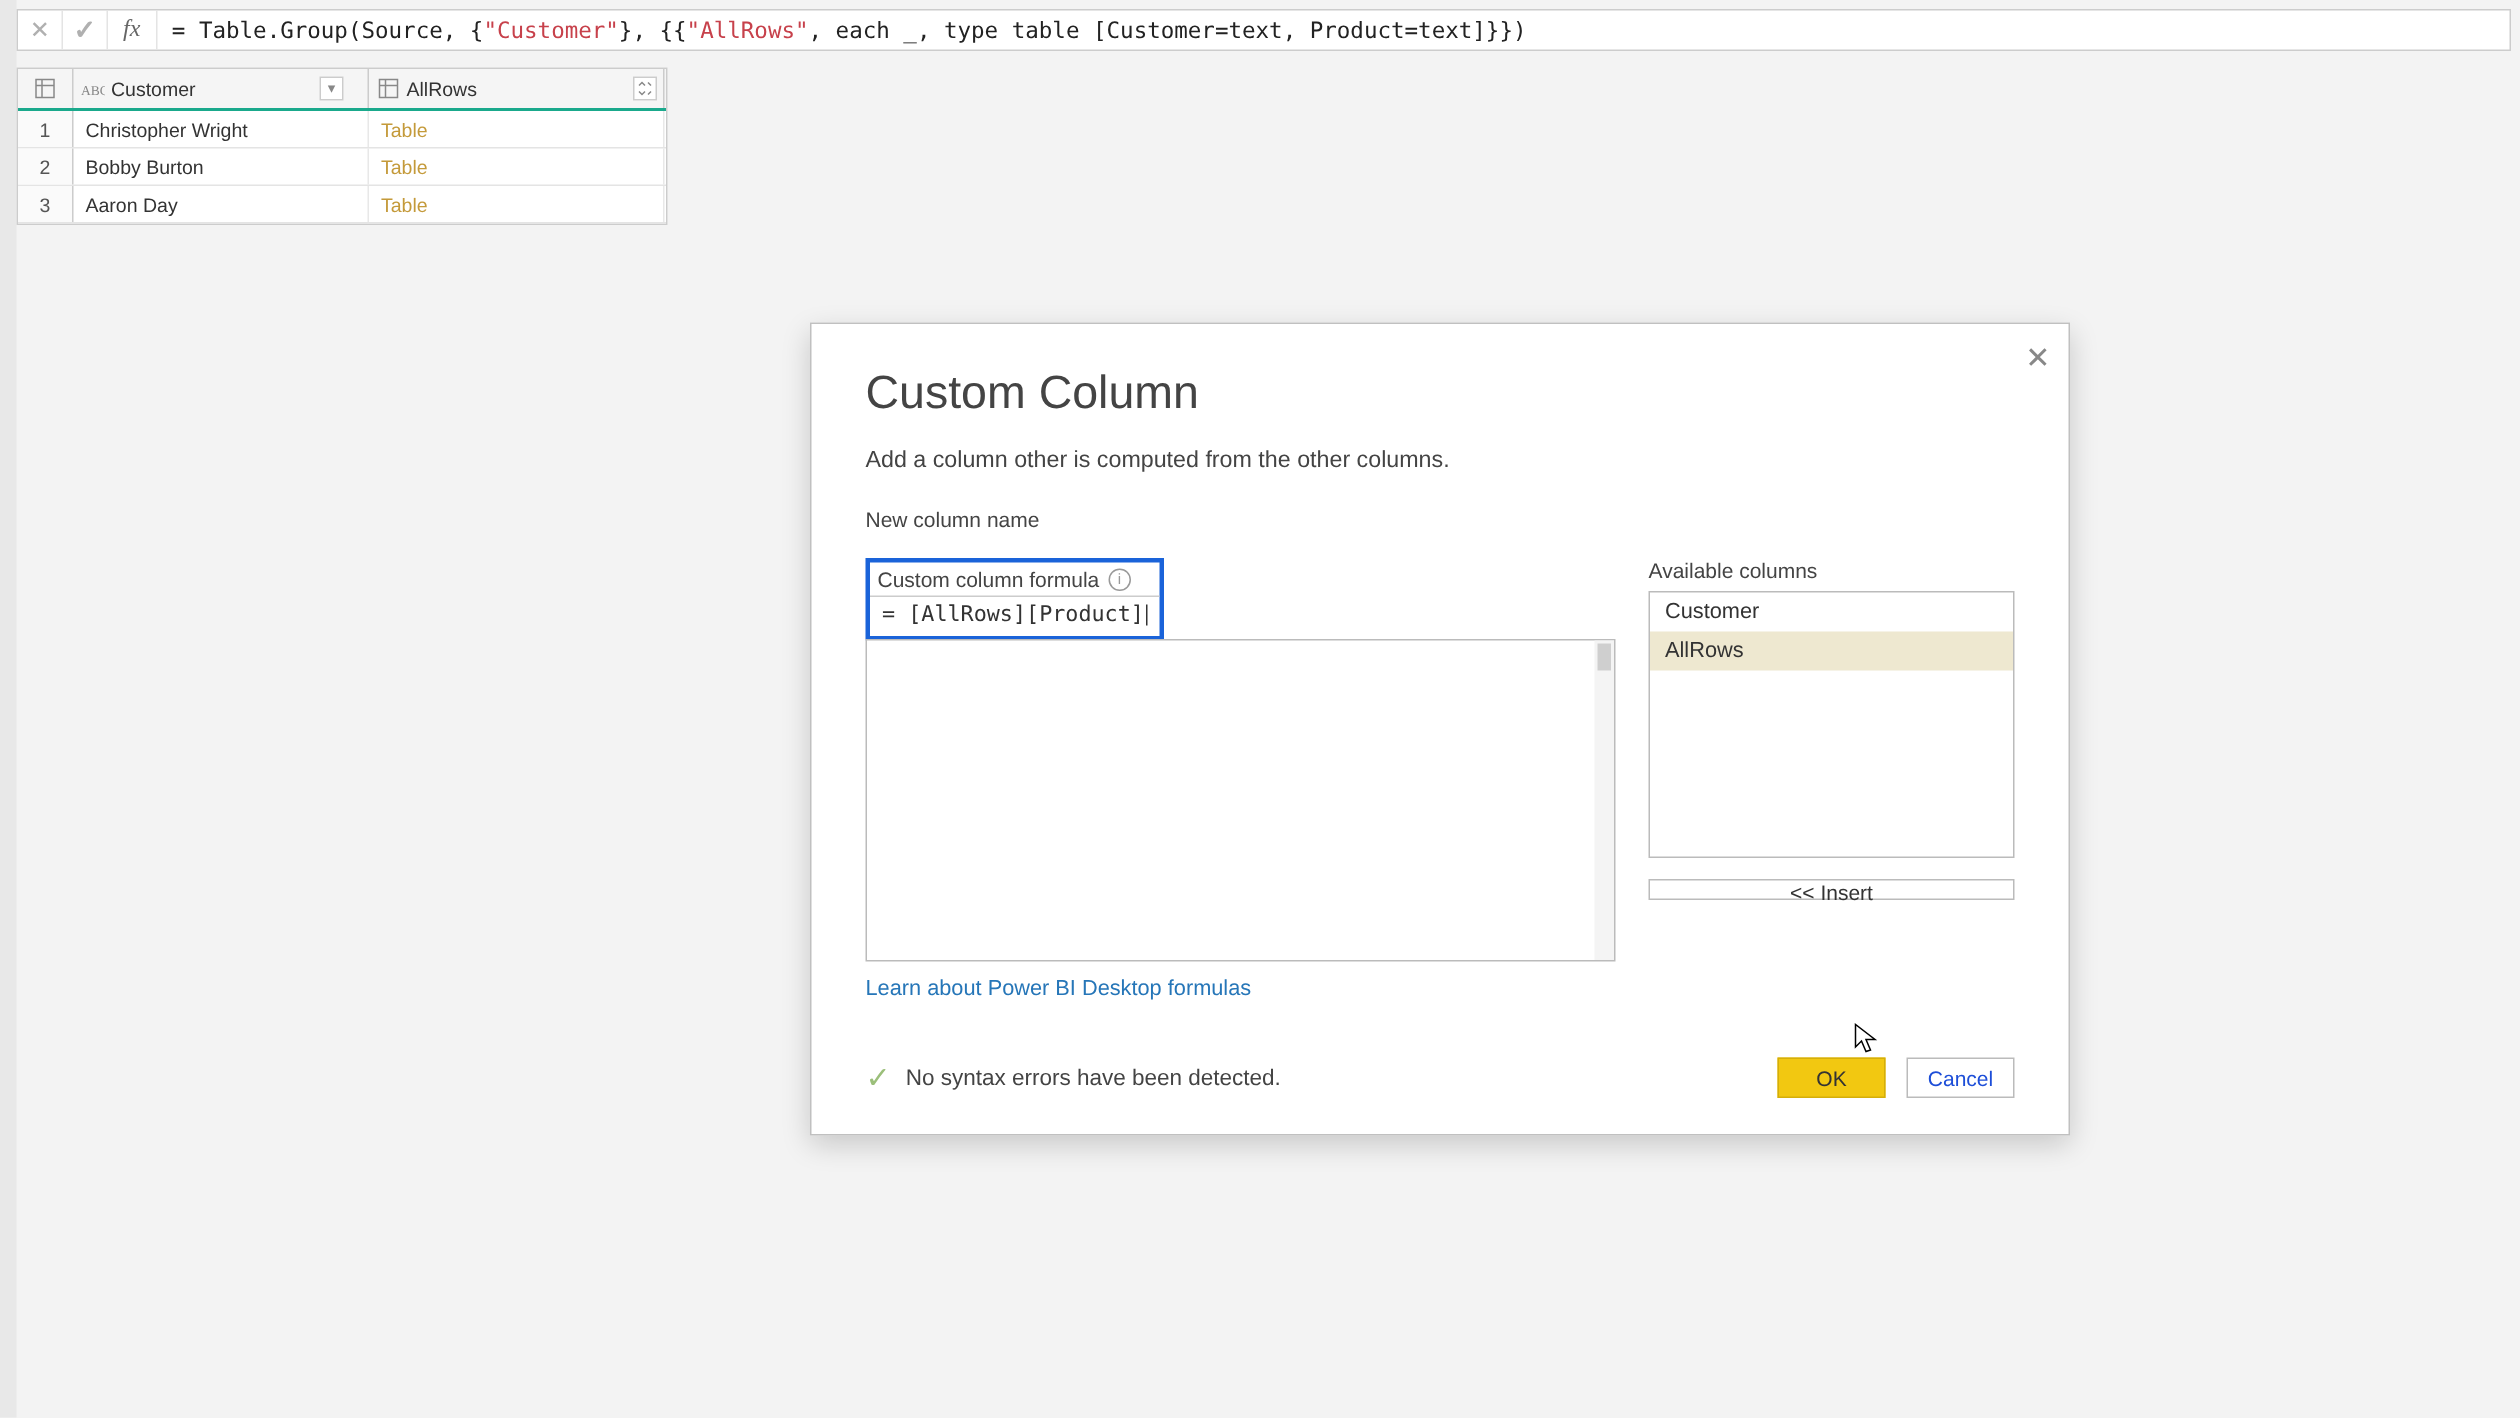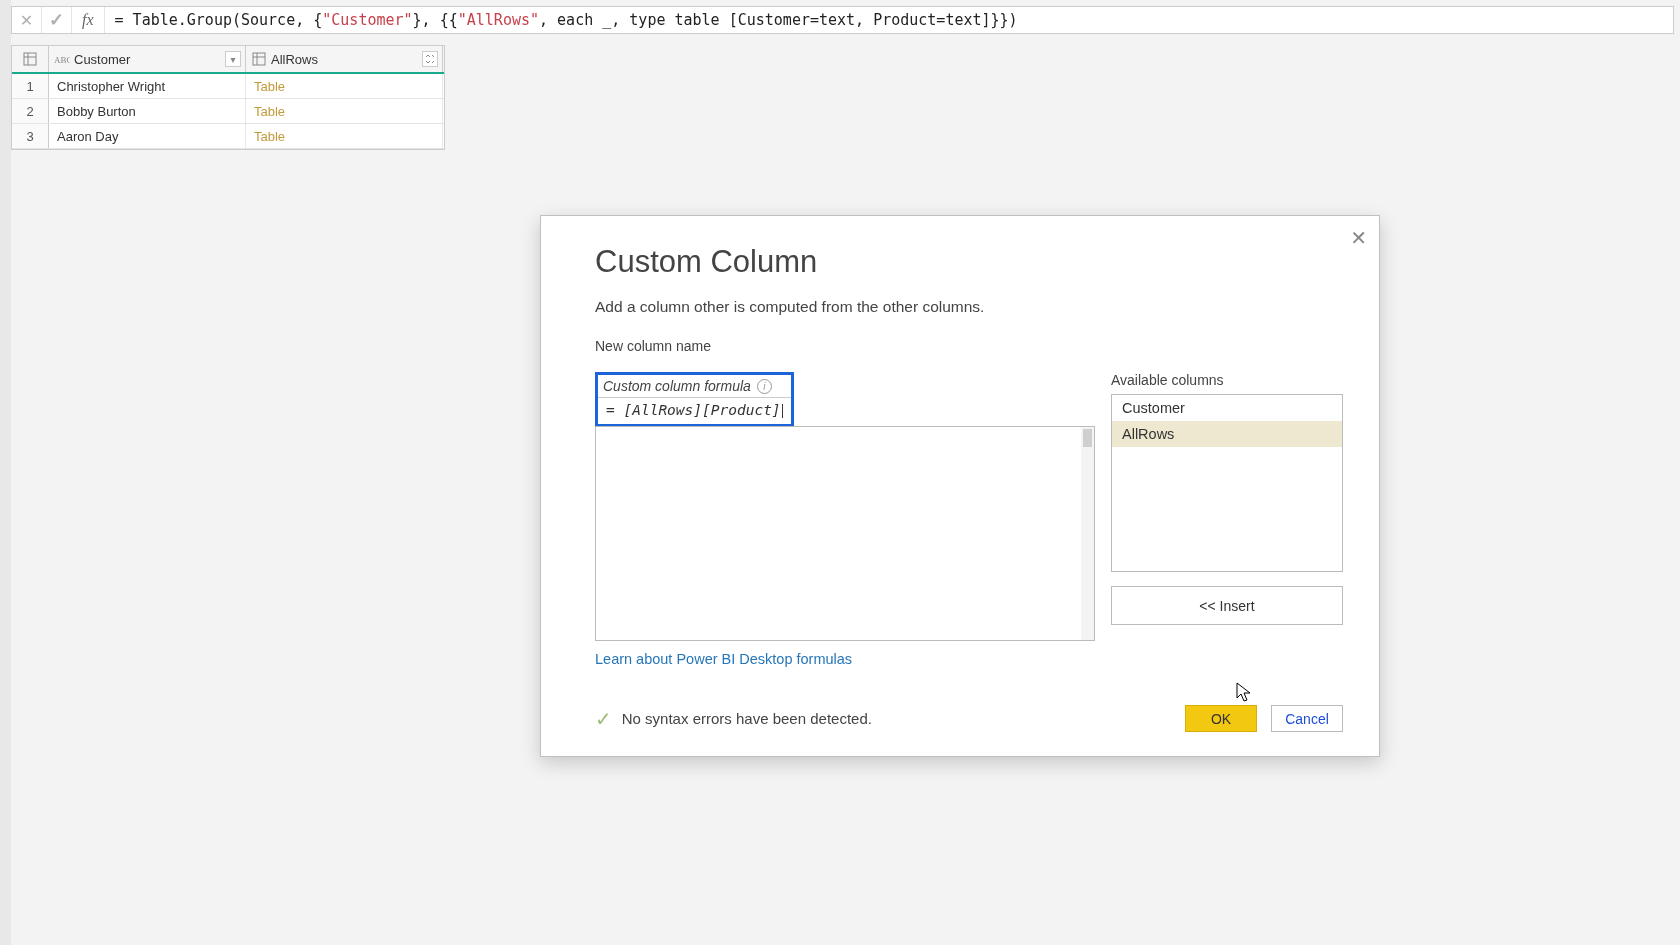--- a/index.html
+++ b/index.html
@@ -14,61 +14,61 @@
 .formula-bar .fx { font-style: italic; font-family: Georgia, serif; font-size: 16px; color: #666; padding: 0 10px; border-right: 1px solid #e4e4e4; height: 100%; display: flex; align-items: center; }
 .formula-bar .formula { flex: 1; padding: 0 10px; font-family: Consolas, monospace; font-size: 15px; color: #222; }
 .formula-bar .formula .eq { color: #222; }
 .formula-bar .formula .text { color: #222; }
 .formula-bar .formula .str { color: #c7414b; }
 
 .table-preview { position: absolute; left: 11px; top: 45px; width: 434px; border: 1px solid #ccc; background: #fff; }
 .table-preview .hdr { display: flex; height: 28px; border-bottom: 2px solid #1aa98c; background: #f5f5f5; }
 .table-preview .hdr .corner { width: 37px; border-right: 1px solid #ccc; display: flex; align-items: center; justify-content: center; }
 .table-preview .hdr .col { display: flex; align-items: center; border-right: 1px solid #ccc; padding-left: 5px; }
-.table-preview .hdr .col.customer { width: 197px; justify-content: space-between; padding-right: 4px; }
+.table-preview .hdr .col.customer { width: 197px; justify-content: space-between; padding-right: 16px; }
 .table-preview .hdr .col.allrows { width: 197px; justify-content: space-between; padding-right: 4px; }
 .table-preview .hdr .typeicon { width: 16px; height: 16px; display: inline-flex; align-items: center; justify-content: center; color: #888; }
 .table-preview .hdr .colname { font-size: 13px; color: #333; margin-left: 4px; flex: 1; }
 .table-preview .hdr .drop { width: 16px; height: 16px; color: #888; border: 1px solid #ccc; display: flex; align-items: center; justify-content: center; font-size: 10px; background: #fff; }
 .table-preview .row { display: flex; height: 25px; border-bottom: 1px solid #e4e4e4; }
 .table-preview .row .idx { width: 37px; border-right: 1px solid #ccc; display: flex; align-items: center; justify-content: center; font-size: 13px; color: #555; background: #fafafa; }
 .table-preview .row .cell { border-right: 1px solid #e8e8e8; display: flex; align-items: center; padding-left: 8px; font-size: 13px; color: #333; }
 .table-preview .row .cell.customer { width: 197px; }
 .table-preview .row .cell.allrows { width: 197px; color: #c49a3a; }
 
 
 .table-icon svg, .abc-icon svg, .expand-icon svg { display: block; }
 
 
 .dialog { position: absolute; left: 540px; top: 215px; width: 840px; background: #fff; border: 1px solid #c0c0c0; box-shadow: 0 6px 18px rgba(0,0,0,0.18); padding: 0; }
 .dialog .close { position: absolute; right: 12px; top: 10px; font-size: 20px; color: #888; cursor: pointer; }
-.dialog .body { padding: 28px 36px 24px 54px; }
+.dialog .body { padding: 28px 36px 24px 36px; }
 .dialog h1 { font-size: 31px; font-weight: 300; color: #444; margin-bottom: 18px; }
 .dialog .subtitle { font-size: 15.5px; color: #444; margin-bottom: 22px; }
 .dialog .label { font-size: 14px; color: #444; margin-bottom: 6px; }
 .dialog .row1 { margin-bottom: 18px; }
 .dialog input.name-input { width: 510px; height: 27px; border: 1px solid #bbb; padding: 2px 8px; font-size: 14px; color: #333; }
 
 .formula-section { display: flex; gap: 16px; }
 .formula-left { flex: 1; }
-.highlight-box { border: 3px solid #1a63d9; display: inline-block; padding: 0; background: #fff; position: relative; top: 0; font-style: italic; }
+.highlight-box { border: 3px solid #1a63d9; display: inline-block; padding: 0; background: #fff; position: relative; top: 0; }
 .highlight-box .top-row { display: flex; align-items: center; gap: 6px; padding: 3px 12px 3px 5px; }
 .highlight-box .info-icon { width: 15px; height: 15px; border: 1px solid #999; border-radius: 50%; color: #999; font-size: 10px; display: flex; align-items: center; justify-content: center; }
 .highlight-box .formula-text { font-family: Consolas, monospace; font-size: 14.5px; color: #333; padding: 4px 8px 6px 8px; border-top: 1px solid #ccc; }
 .highlight-box .caret { display: inline-block; width: 1px; height: 14px; background: #333; vertical-align: middle; margin-left: 1px; }
 
 .formula-area { width: 500px; height: 215px; border: 1px solid #bbb; background: #fff; margin-top: -1px; position: relative; }
 .formula-area .scrollbar-track { position: absolute; right: 0; top: 0; width: 13px; height: 100%; background: #f4f4f4; }
 .formula-area .scrollbar-thumb { position: absolute; right: 2px; top: 2px; width: 9px; height: 18px; background: #cfcfcf; }
 
 .avail-right { width: 244px; }
 .avail-list { border: 1px solid #bbb; height: 178px; background: #fff; }
 .avail-list .item { padding: 5px 10px; font-size: 14.5px; color: #333; }
 .avail-list .item.selected { background: #eee8d0; }
-.avail-right .insert-btn { width: 100%; height: 39px; margin-top: 14px; border: 1px solid #bbb; background: #fff; font-size: 14px; color: #333; cursor: pointer; }
+.avail-right .insert-btn { width: 100%; height: 14px; margin-top: 14px; border: 1px solid #bbb; background: #fff; font-size: 14px; color: #333; cursor: pointer; }
 
 .dialog .learn { font-size: 14.5px; color: #2676b8; margin-top: 10px; cursor: pointer; }
 .dialog .footer { display: flex; align-items: center; justify-content: space-between; margin-top: 38px; }
 .dialog .status { display: flex; align-items: center; gap: 10px; font-size: 15px; color: #444; }
 .dialog .status .check { color: #9bbf7a; font-size: 20px; }
 .dialog .btns { display: flex; gap: 14px; align-items: center; }
 .dialog .btn-ok { width: 72px; height: 27px; background: #f2c811; border: 1px solid #d4ae0a; font-size: 14px; color: #333; cursor: pointer; position: relative; }
 .dialog .btn-cancel { width: 72px; height: 27px; background: #fff; border: 1px solid #bbb; font-size: 14px; color: #1d4ed8; cursor: pointer; }
 
 .cursor-arrow { position: absolute; left: 1236px; top: 682px; pointer-events: none; z-index: 999; }

